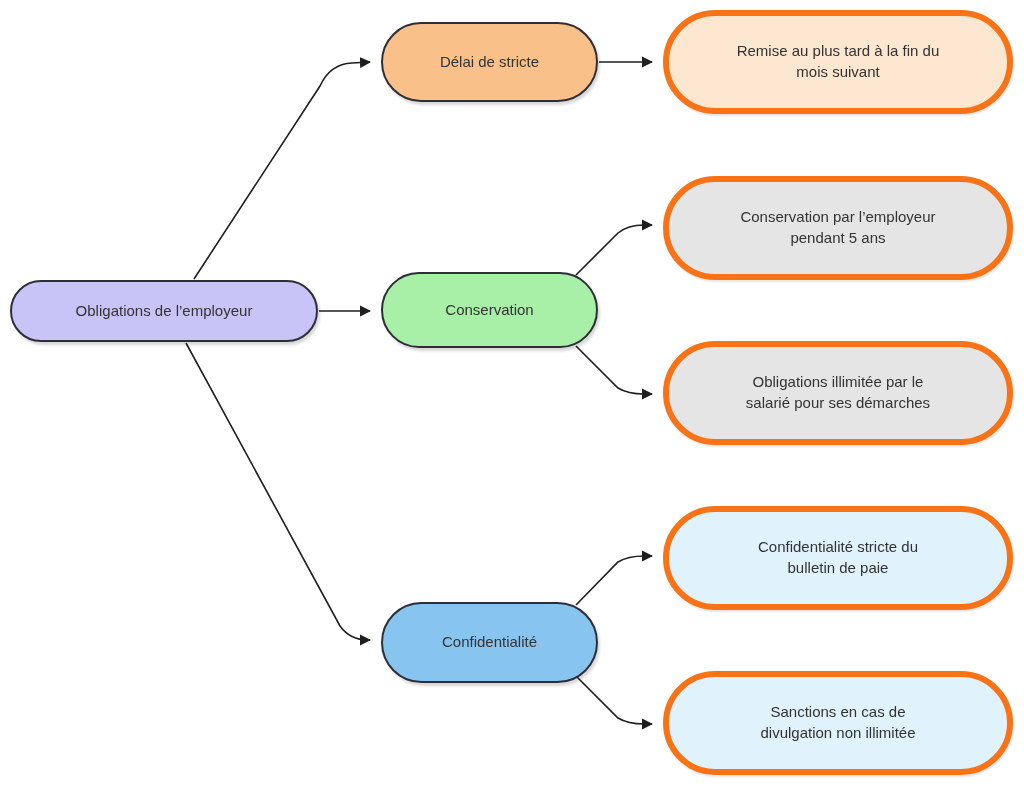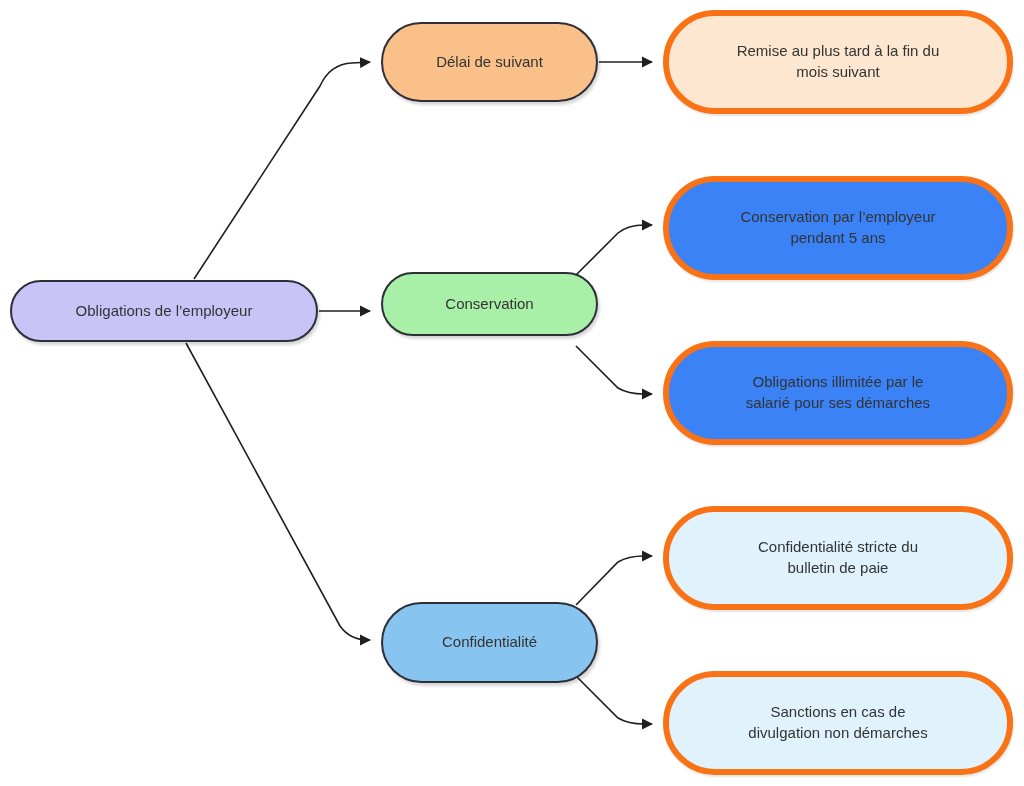--- a/index.html
+++ b/index.html
@@ -59,21 +59,21 @@
   .node.branch-orange { background: #F9C08A; }
   .node.branch-green  { background: #A8F0A8; }
   .node.branch-blue   { background: #88C4F0; }
   
   .node.level-leaf {
     border: 6px solid #f97316;
     box-shadow: 1px 2px 2px rgba(0,0,0,0.10);
     font-size: 15px;
   }
   .node.leaf-orange { background: #FDE7D0; }
-  .node.leaf-green  { background: #3b82f6; }
+  .node.leaf-green  { background: #e5e5e5; }
   .node.leaf-blue   { background: #E0F2FC; }
   .node-label { display: block; }
 </style>
 </head>
 <body>
 
 <div id="diagram-canvas">
 
   <svg id="edge-layer" viewBox="0 0 1024 786" width="1024" height="786" xmlns="http://www.w3.org/2000/svg">
     <defs>
@@ -97,29 +97,29 @@
     <path d="M 576 605 L 618 562 Q 628 556 644 556 L 652 556" fill="none" stroke="#1F1F1F" stroke-width="1.6" marker-end="url(#arrowhead)"></path>
 
     <path d="M 576 676 L 618 718 Q 628 724 644 724 L 652 724" fill="none" stroke="#1F1F1F" stroke-width="1.6" marker-end="url(#arrowhead)"></path>
   </svg>
 
   <div class="node level-root" style="left:10px; top:280px; width:308px; height:62px;">
     <span class="node-label">Obligations de l’employeur</span>
   </div>
 
   <div class="node level-branch branch-orange" style="left:381px; top:22px; width:217px; height:80px;">
-    <span class="node-label">Délai de suivant</span>
+    <span class="node-label">Délai de stricte</span>
   </div>
 
   <div class="node level-leaf leaf-orange" style="left:663px; top:10px; width:350px; height:104px;">
     <span class="node-label">Remise au plus tard à la fin du
 mois suivant</span>
   </div>
 
-  <div class="node level-branch branch-green" style="left:381px; top:272px; width:217px; height:64px;">
+  <div class="node level-branch branch-green" style="left:381px; top:272px; width:217px; height:76px;">
     <span class="node-label">Conservation</span>
   </div>
 
   <div class="node level-leaf leaf-green" style="left:663px; top:176px; width:350px; height:104px;">
     <span class="node-label">Conservation par l’employeur
 pendant 5 ans</span>
   </div>
 
   <div class="node level-leaf leaf-green" style="left:663px; top:341px; width:350px; height:104px;">
     <span class="node-label">Obligations illimitée par le
@@ -130,16 +130,16 @@
     <span class="node-label">Confidentialité</span>
   </div>
 
   <div class="node level-leaf leaf-blue" style="left:663px; top:506px; width:350px; height:104px;">
     <span class="node-label">Confidentialité stricte du
 bulletin de paie</span>
   </div>
 
   <div class="node level-leaf leaf-blue" style="left:663px; top:671px; width:350px; height:104px;">
     <span class="node-label">Sanctions en cas de
-divulgation non démarches</span>
+divulgation non illimitée</span>
   </div>
 
 </div>
 
 </body></html>

